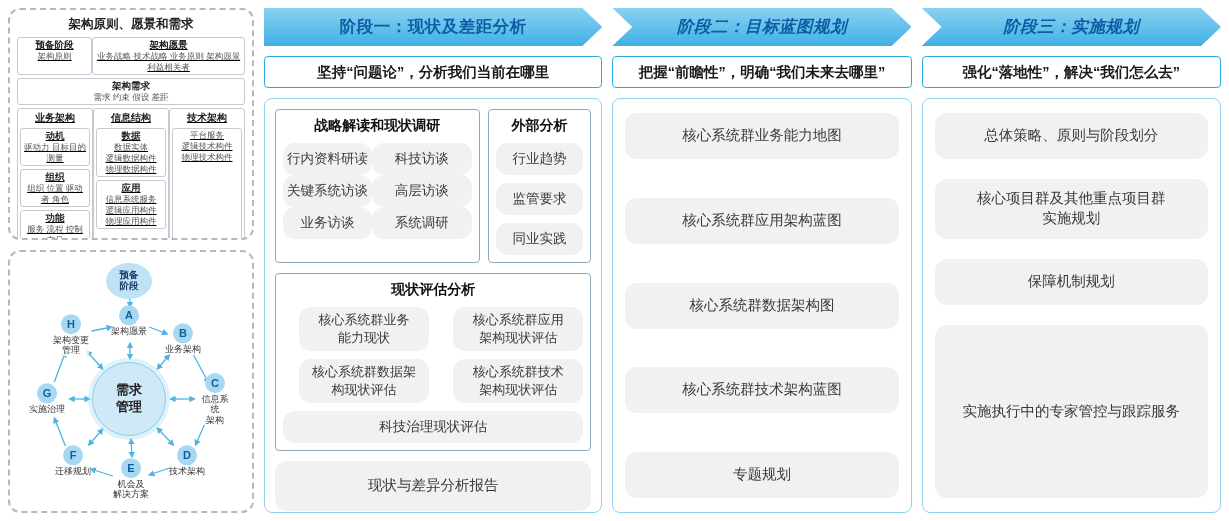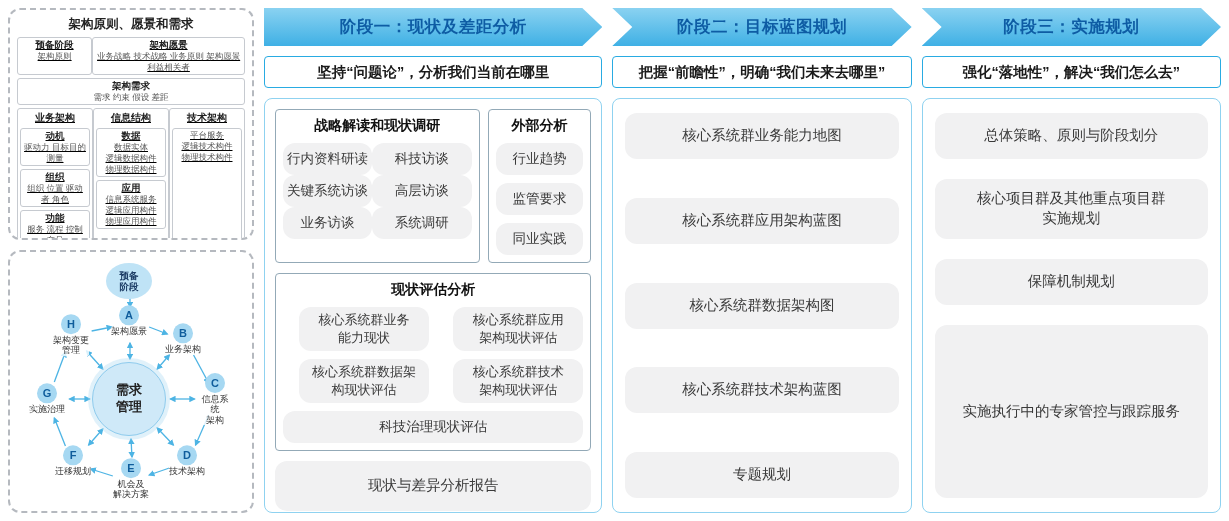--- a/index.html
+++ b/index.html
@@ -21,30 +21,30 @@
   .fbox-b { font-size:8.5px; color:#555; text-align:center; line-height:1.3; white-space:pre-line; }
   .fcol { flex:1; display:flex; flex-direction:column; gap:3px; border:1px solid #c6cad0; border-radius:3px; padding:2px; }
   .fcol-h { font-size:10px; font-weight:700; text-align:center; color:#222; }
 
   
   .adm { position:absolute; inset:7px; }
   .adm-arrows { position:absolute; left:0; top:0; width:100%; height:100%; z-index:0; }
   .adm-node { position:absolute; transform:translate(-50%,-50%); display:flex; flex-direction:column; align-items:center; gap:1px; z-index:2; }
   .adm-letter { width:20px; height:20px; border-radius:50%; background:#a6d8f2; color:#0f5d9c; font-weight:700; font-size:11px; display:flex; align-items:center; justify-content:center; }
   .adm-label { font-size:9px; color:#333; text-align:center; white-space:pre-line; line-height:1.15; background:rgba(255,255,255,.8); border-radius:2px; }
-  .adm-prep { position:absolute; transform:translate(-50%,-50%); width:46px; height:36px; border-radius:50%; background:#bfe3f6; display:flex; align-items:center; justify-content:center; font-size:9.5px; font-weight:700; color:#1d3d66; white-space:pre-line; text-align:right; line-height:1.2; z-index:2; }
+  .adm-prep { position:absolute; transform:translate(-50%,-50%); width:46px; height:36px; border-radius:50%; background:#bfe3f6; display:flex; align-items:center; justify-content:center; font-size:9.5px; font-weight:700; color:#1d3d66; white-space:pre-line; text-align:right; line-height:1.2; z-index:2;font-family:Liberation Serif, serif; }
   .adm-center { position:absolute; transform:translate(-50%,-50%); width:74px; height:74px; border-radius:50%; background:#cfe9f8; border:1px solid #8ecbed; box-shadow:0 0 0 4px rgba(165,216,242,.35); display:flex; align-items:center; justify-content:center; font-size:13px; font-weight:700; color:#222; white-space:pre-line; text-align:center; line-height:1.3; z-index:1; }
 
   
   .phases { flex:1; display:flex; gap:10px; }
   .phase { display:flex; flex-direction:column; min-width:0; }
   .p1 { flex:1.13; } .p2,.p3 { flex:1; }
   .phase-arrow { height:38px; flex:0 0 38px; display:flex; align-items:center; justify-content:center; font-size:16.5px; font-weight:700; letter-spacing:.5px; color:#0e5ca4; background:linear-gradient(180deg,#8ad2f1,#3fb0e5); margin-bottom:10px; }
   .arrow-first { clip-path:polygon(0 0,calc(100% - 20px) 0,100% 50%,calc(100% - 20px) 100%,0 100%); }
-  .arrow-mid { clip-path:polygon(0 0,calc(100% - 20px) 0,100% 50%,calc(100% - 20px) 100%,0 100%,20px 50%); }
+  .arrow-mid { clip-path:polygon(0 0,calc(100% - 20px) 0,100% 50%,calc(100% - 20px) 100%,0 100%,20px 50%);font-style:italic; }
   .phase-sub { height:32px; flex:0 0 32px; border:1px solid #29abe2; border-radius:4px; display:flex; align-items:center; justify-content:center; font-size:14.5px; font-weight:700; color:#1a1a1a; margin-bottom:10px; background:#fff; white-space:nowrap; }
   .phase-body { flex:1; border:1px solid #8fd2f0; border-radius:8px; background:#fff; min-height:0; }
   .p1 .phase-body { padding:10px; display:flex; flex-direction:column; gap:10px; }
   .p2 .phase-body { padding:14px 12px; display:flex; flex-direction:column; justify-content:space-between; }
   .p3 .phase-body { padding:14px 12px; display:flex; flex-direction:column; gap:20px; }
 
   .chip { background:#f1f1f2; border-radius:12px; color:#3a3a3a; display:flex; align-items:center; justify-content:center; text-align:center; white-space:pre-line; line-height:1.35; }
   .chip-lg { height:46px; flex:0 0 46px; font-size:14.5px; }
   .chip-2l { height:60px; flex:0 0 60px; font-size:14.5px; }
   .chip-tall { flex:1; font-size:14.5px; }

